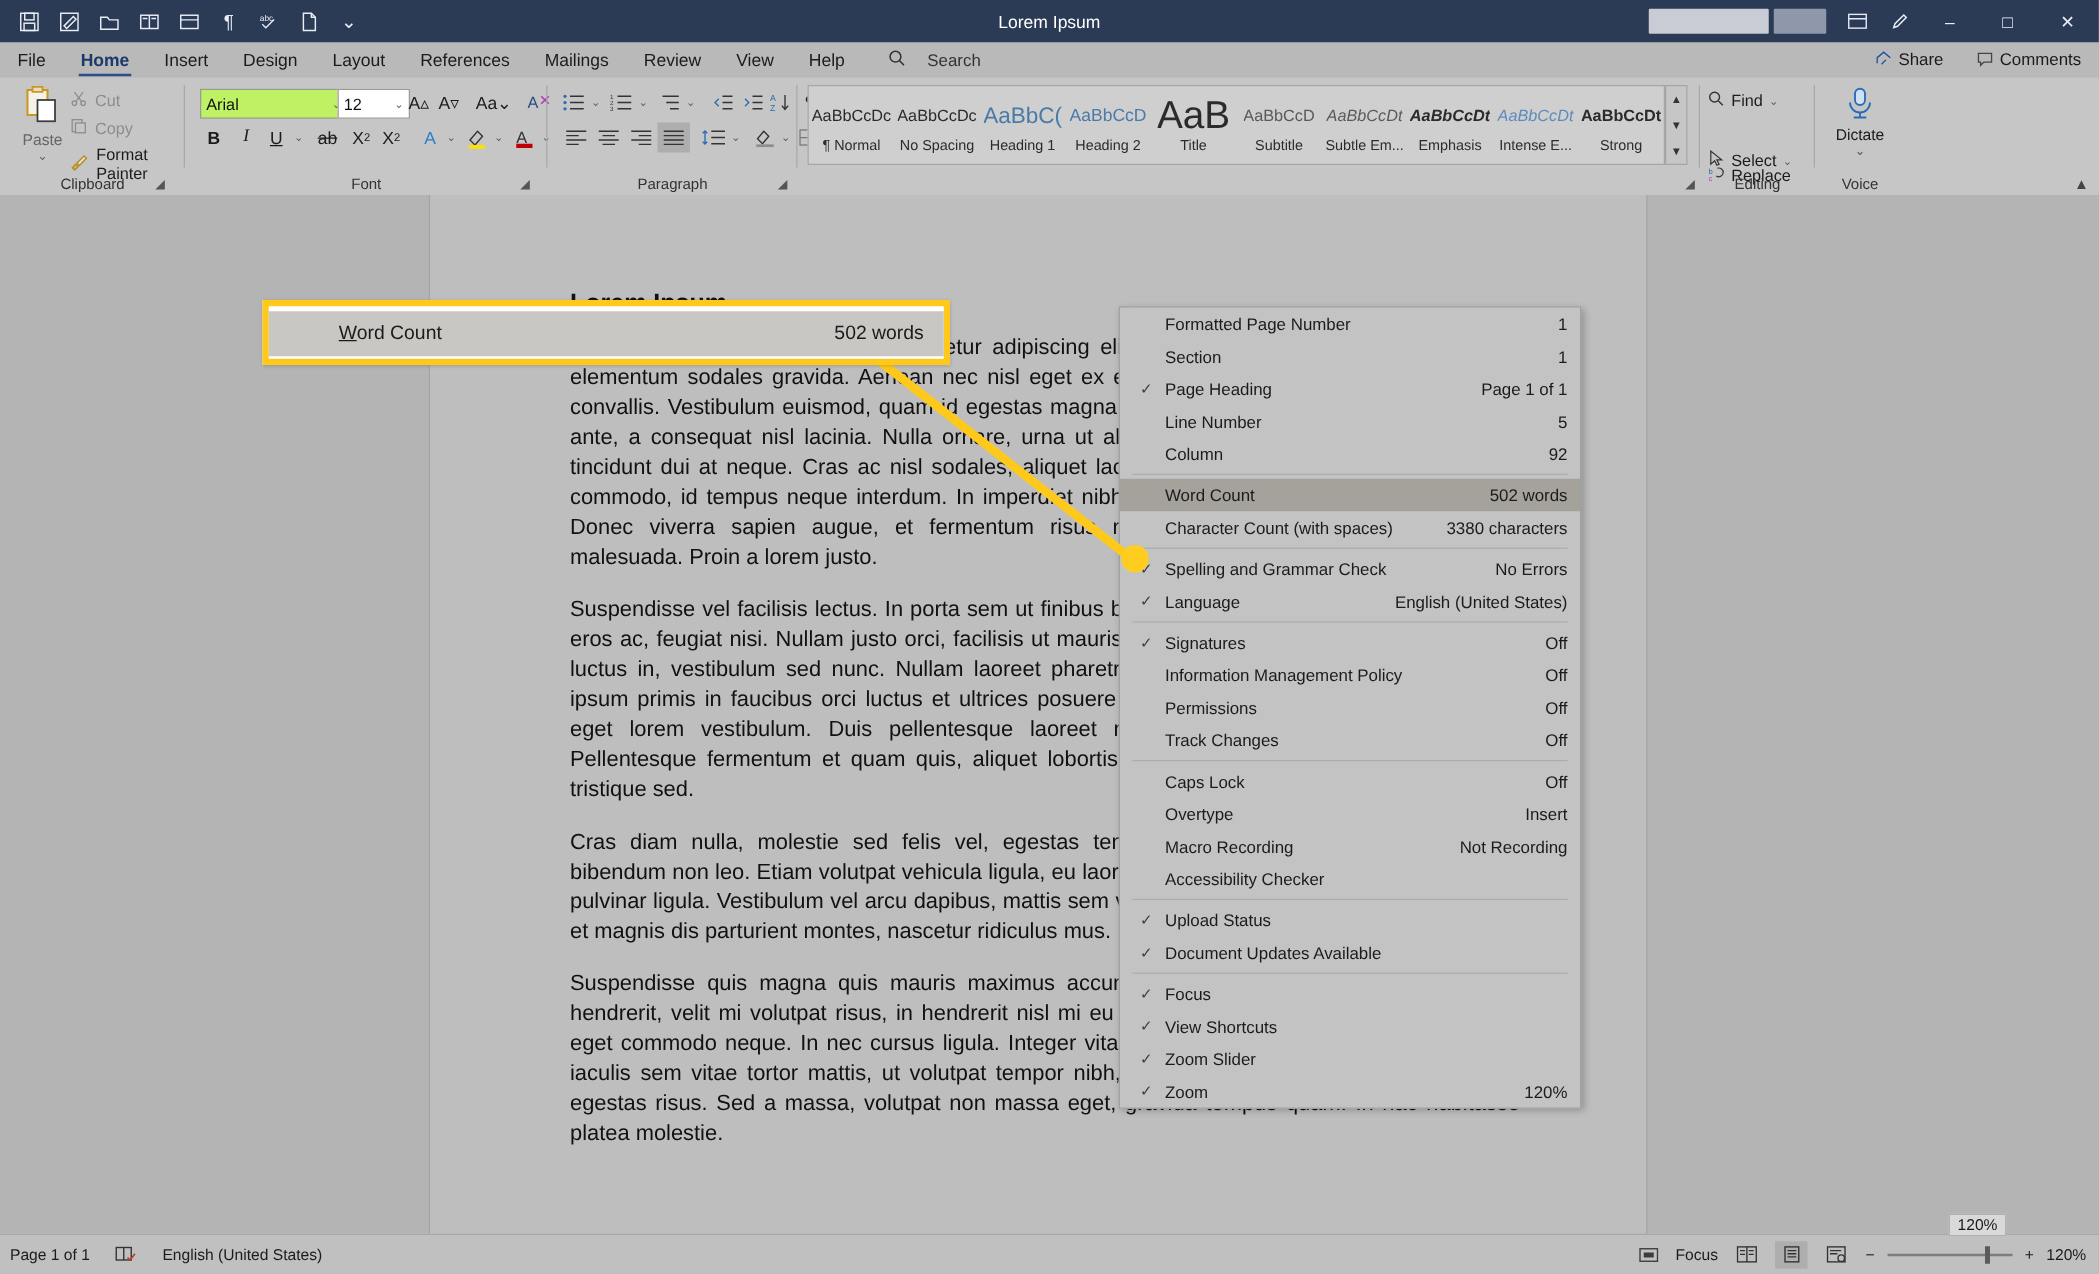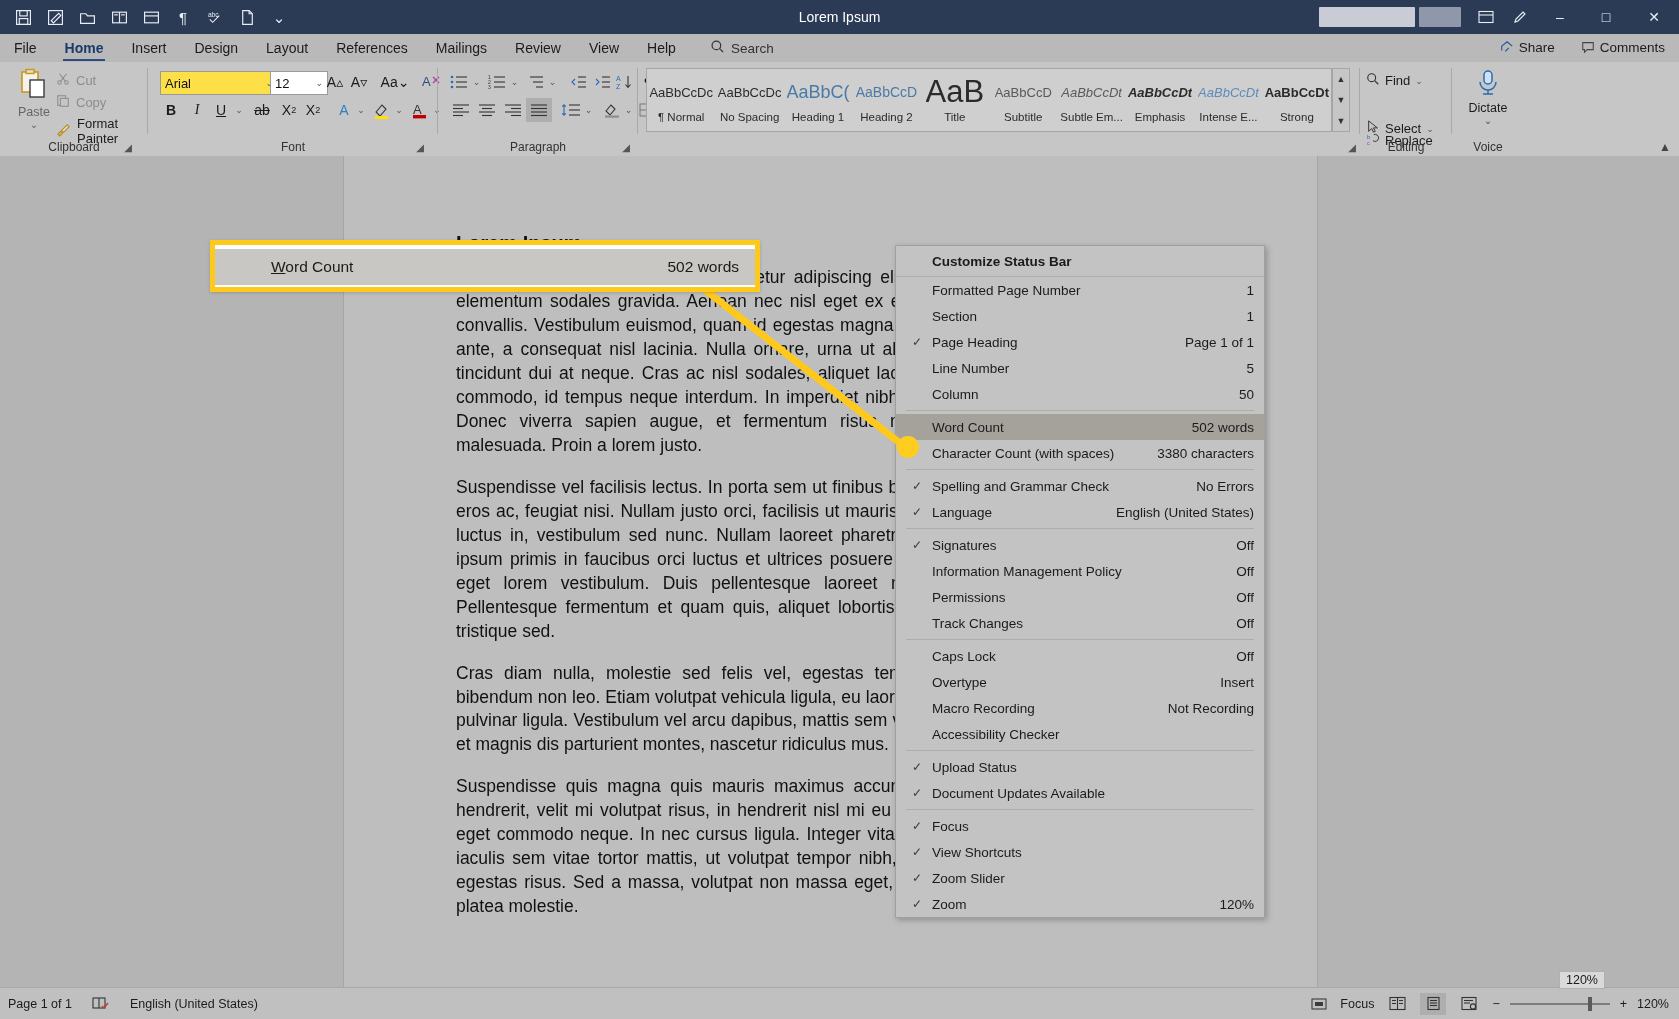--- a/index.html
+++ b/index.html
@@ -36,21 +36,21 @@
   
   .ribbon-tabs{
     position:absolute;left:0;top:34px;width:1679px;height:28px;
     background:#b9b9b9;display:flex;align-items:center;font-size:14px;color:#1b1b1b;
   }
   .rtab{padding:0 14px;height:28px;line-height:28px;position:relative;}
   .rtab.active{color:#1a3a6b;font-weight:bold;}
   .rtab.active:after{
     content:"";position:absolute;left:12px;right:12px;bottom:1px;height:2px;background:#2b4d84;
   }
-  .search-box{display:flex;align-items:center;gap:6px;margin-left:20px;color:#333;font-size:13.5px;}
+  .search-box{display:flex;align-items:center;gap:17px;margin-left:20px;color:#333;font-size:13.5px;}
   .ribbon-right{position:absolute;right:6px;top:0;height:28px;display:flex;align-items:center;gap:10px;font-size:13.5px;color:#1b1b1b;}
   .ribbon-right .rr{display:flex;align-items:flex-start;gap:5px;padding:2px 8px;}
 
   
   .ribbon{
     position:absolute;left:0;top:62px;width:1679px;height:94px;
     background:#c6c6c6;border-bottom:1px solid #a8a8a8;
   }
   .grp{position:absolute;top:0;height:94px;}
   .grp-label{position:absolute;bottom:2px;width:100%;text-align:center;font-size:12px;color:#333;}
@@ -60,21 +60,21 @@
   
   #grp-clipboard{left:0;width:148px;}
   .paste-btn{position:absolute;left:8px;top:6px;width:52px;text-align:center;color:#666;font-size:12.5px;}
   .paste-ico{width:34px;height:36px;margin:0 auto 1px;position:relative;}
   .cb-item{position:absolute;left:56px;font-size:13px;color:#8d8d8d;display:flex;align-items:center;gap:6px;}
   .cb-item.enabled{color:#1b1b1b;justify-content:flex-end;}
 
   
   #grp-font{left:148px;width:290px;}
   .fontbox{
-    position:absolute;left:12px;top:9px;width:108px;height:22px;background:#fde047;border:1px solid #9a9a9a;
+    position:absolute;left:12px;top:9px;width:108px;height:22px;background:#bef264;border:1px solid #9a9a9a;
     font-size:13px;color:#111;display:flex;align-items:center;padding:0 4px;justify-content:space-between;gap:22px;
   }
   .sizebox{
     position:absolute;left:122px;top:9px;width:48px;height:22px;background:#fff;border:1px solid #9a9a9a;
     font-size:13px;color:#111;display:flex;align-items:center;padding:0 4px;justify-content:space-between;
   }
   .fico{position:absolute;display:flex;align-items:center;justify-content:center;font-size:14px;color:#1b1b1b;height:22px;}
   .fico2{position:absolute;display:flex;align-items:center;justify-content:center;font-size:14px;color:#1b1b1b;height:24px;}
 
   
@@ -585,21 +585,20 @@
     <div class="doc-body">
       <p>Lorem ipsum dolor sit amet, consectetur adipiscing elit. Cras sed mauris bibendum. Vivamus elementum sodales gravida. Aenean nec nisl eget ex euismod malesuada. Proin luctus feugiat convallis. Vestibulum euismod, quam id egestas magna in, hendrerit risus. Vivamus cursus enim ante, a consequat nisl lacinia. Nulla ornare, urna ut aliquam luctus, sapien ex feugiat nibh, id tincidunt dui at neque. Cras ac nisl sodales, aliquet lacus ut, lacinia turpis. Curabitur at sapien commodo, id tempus neque interdum. In imperdiet nibh non lorem porta, a tristique elit tempor. Donec viverra sapien augue, et fermentum risus mollis quis. Donec aliquet consectetur malesuada. Proin a lorem justo.</p>
       <p>Suspendisse vel facilisis lectus. In porta sem ut finibus bibendum. Donec sit amet egestas, mollis eros ac, feugiat nisi. Nullam justo orci, facilisis ut mauris sed, luctus nisi. Duis erat ex, finibus vel luctus in, vestibulum sed nunc. Nullam laoreet pharetra mauris tempus eget. Vestibulum ante ipsum primis in faucibus orci luctus et ultrices posuere cubilia Curae; Curabitur porttitor magna eget lorem vestibulum. Duis pellentesque laoreet mi, faucibus tincidunt est tristique at. Pellentesque fermentum et quam quis, aliquet lobortis tortor. Nulla facilisi. Curabitur non sem tristique sed.</p>
       <p>Cras diam nulla, molestie sed felis vel, egestas tempus nunc. Nam faucibus sodales ac, bibendum non leo. Etiam volutpat vehicula ligula, eu laoreet nibh non. Nam quis pulvinar velit, nec pulvinar ligula. Vestibulum vel arcu dapibus, mattis sem varius nec. Orci varius natoque penatibus et magnis dis parturient montes, nascetur ridiculus mus. In tempus varius tincidunt.</p>
       <p>Suspendisse quis magna quis mauris maximus accumsan at eget lacus. Nulla vitae tempor hendrerit, velit mi volutpat risus, in hendrerit nisl mi eu eros. Nullam quis dignissim ex. Aliquam eget commodo neque. In nec cursus ligula. Integer vitae eget dictum in, sodales ac ligula. Cras iaculis sem vitae tortor mattis, ut volutpat tempor nibh, at scelerisque diam lacinia et. Nunc at egestas risus. Sed a massa, volutpat non massa eget, gravida tempus quam. In hac habitasse platea molestie.</p>
     </div>
   </div>
 </div>
 
 <div class="ctx">
-  <div class="ctx-header">Customize Status Bar</div>
   <div id="ctx-items">
       <div class="ctx-item">
         <span class="ctx-check"></span>
         <span>Formatted Page Number</span>
         <span class="ctx-val">1</span>
       </div>
       <div class="ctx-item">
         <span class="ctx-check"></span>
         <span>Section</span>
         <span class="ctx-val">1</span>
@@ -610,21 +609,21 @@
         <span class="ctx-val">Page 1 of 1</span>
       </div>
       <div class="ctx-item">
         <span class="ctx-check"></span>
         <span>Line Number</span>
         <span class="ctx-val">5</span>
       </div>
       <div class="ctx-item">
         <span class="ctx-check"></span>
         <span>Column</span>
-        <span class="ctx-val">50</span>
+        <span class="ctx-val">92</span>
       </div>
       <div class="ctx-sep"></div>
       <div class="ctx-item sel">
         <span class="ctx-check"></span>
         <span>Word Count</span>
         <span class="ctx-val">502 words</span>
       </div>
       <div class="ctx-item">
         <span class="ctx-check"></span>
         <span>Character Count (with spaces)</span>

